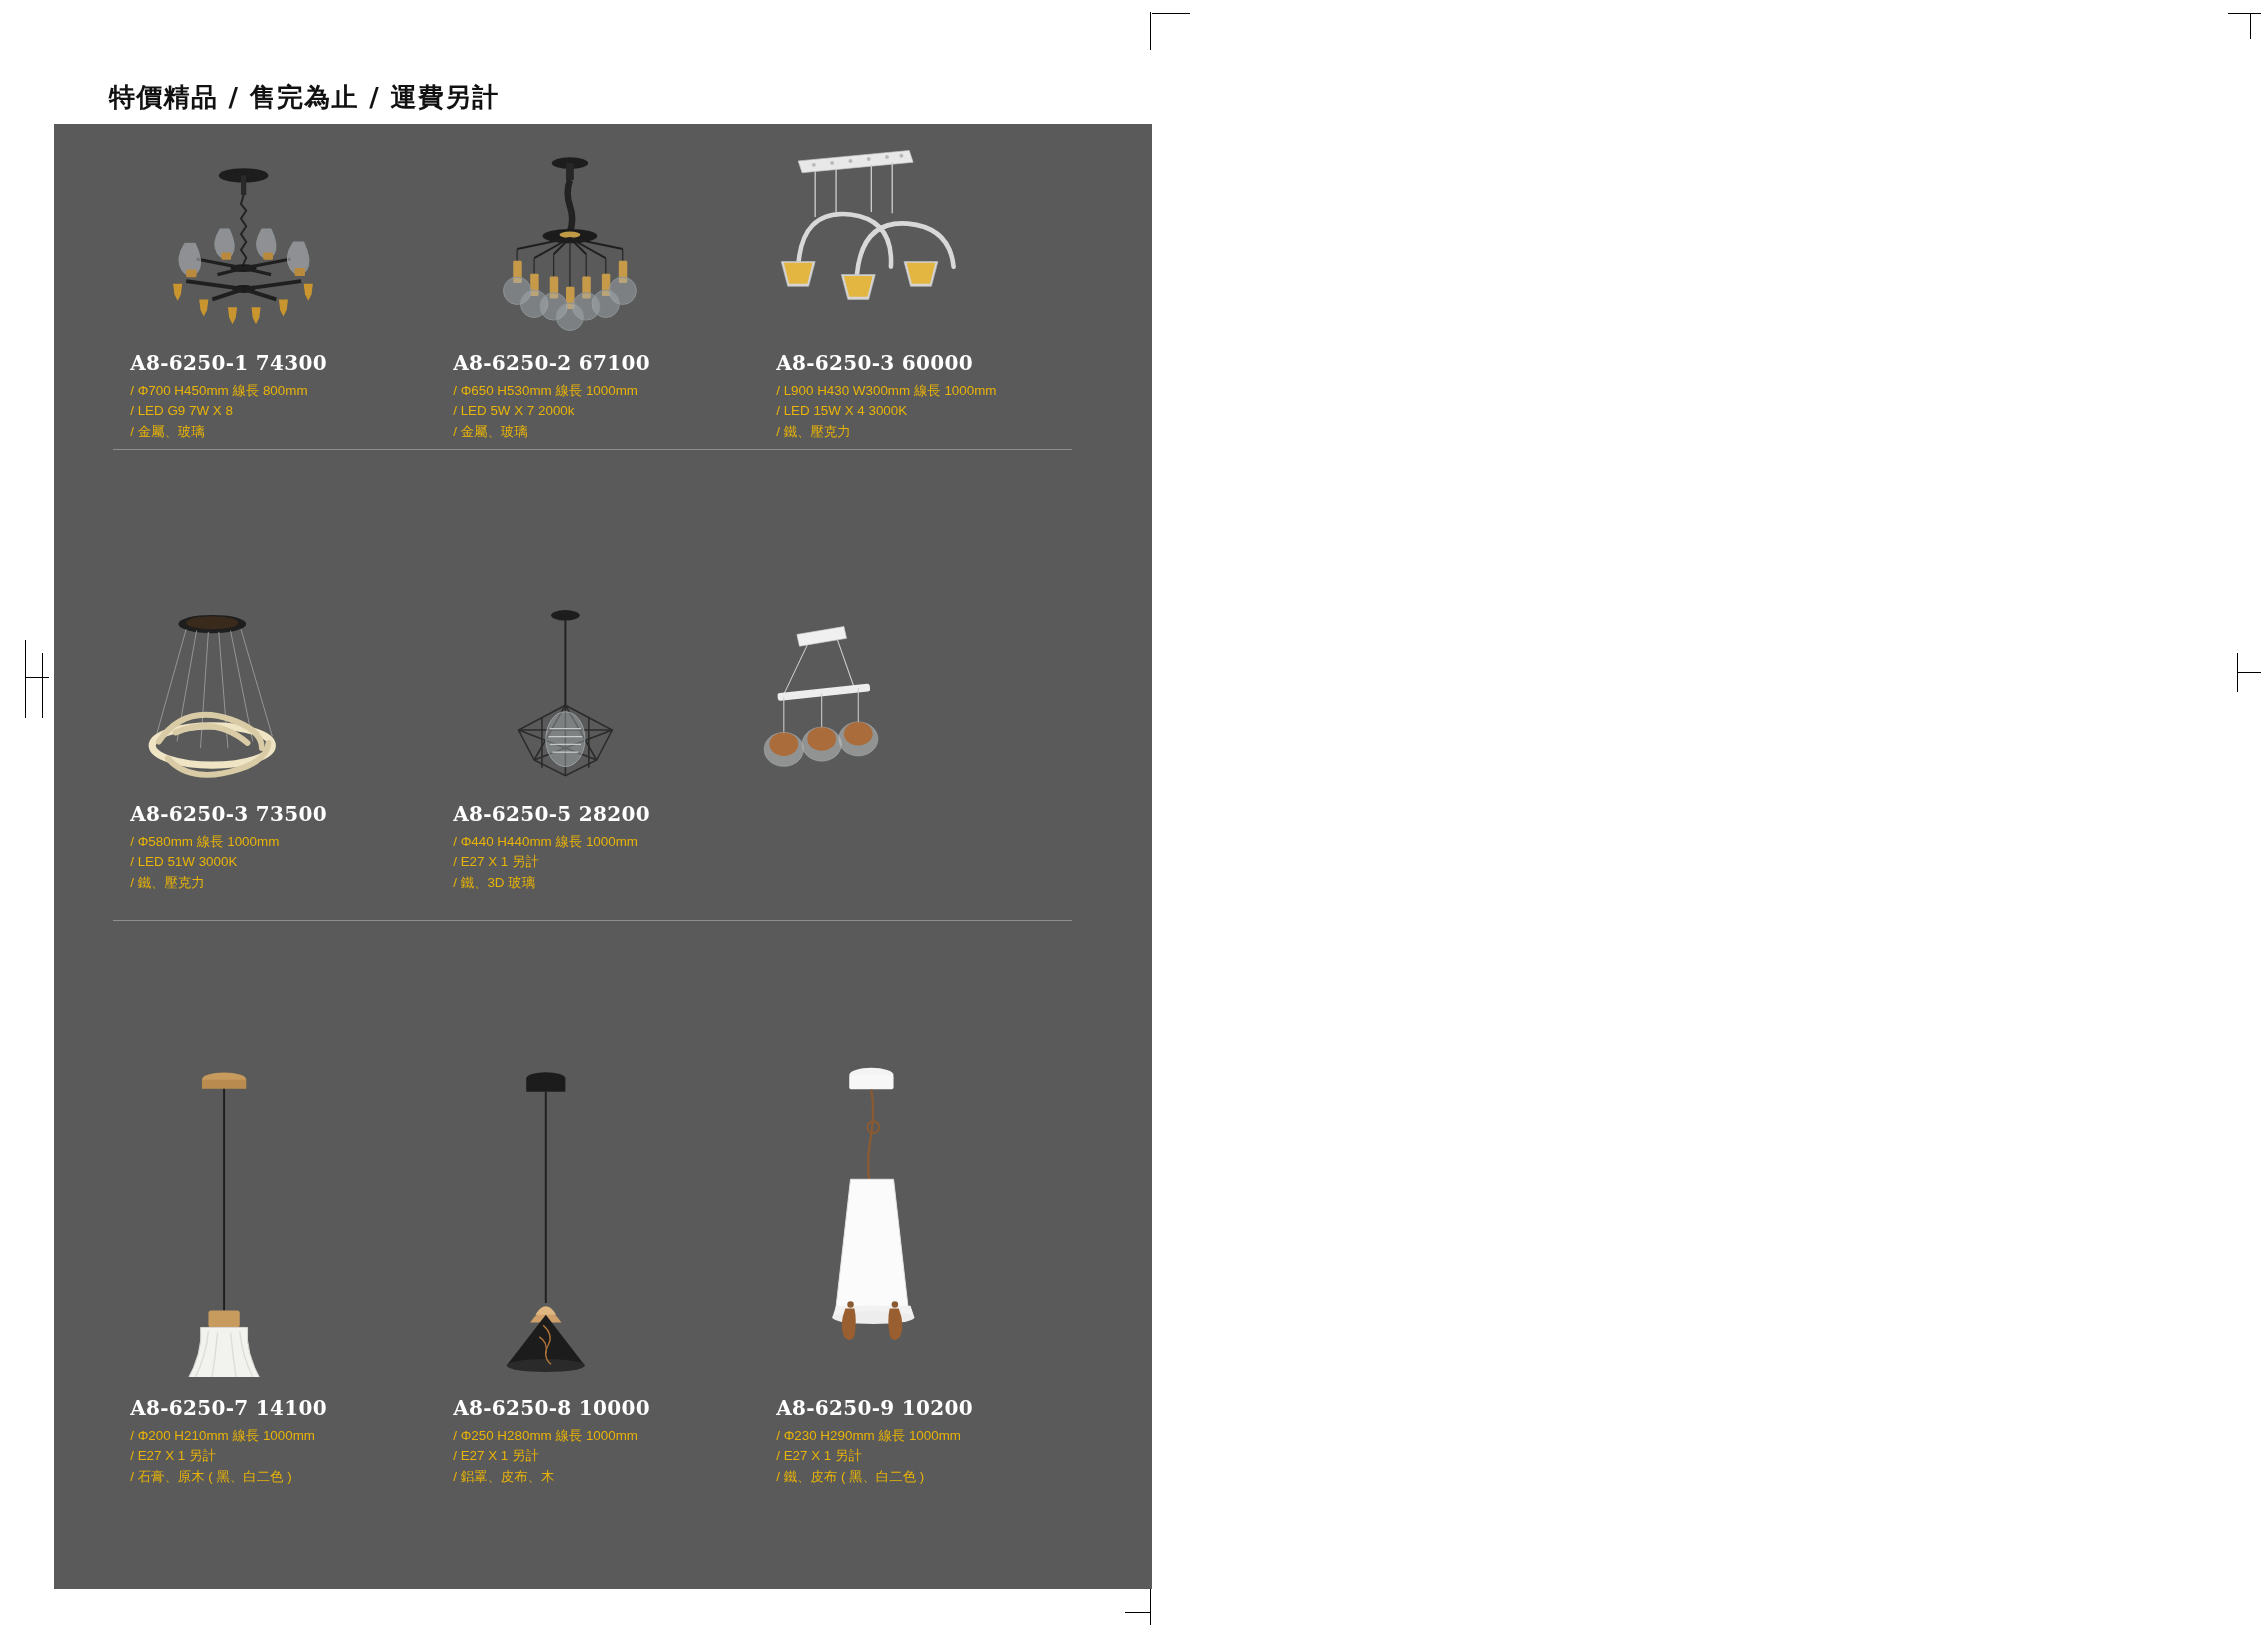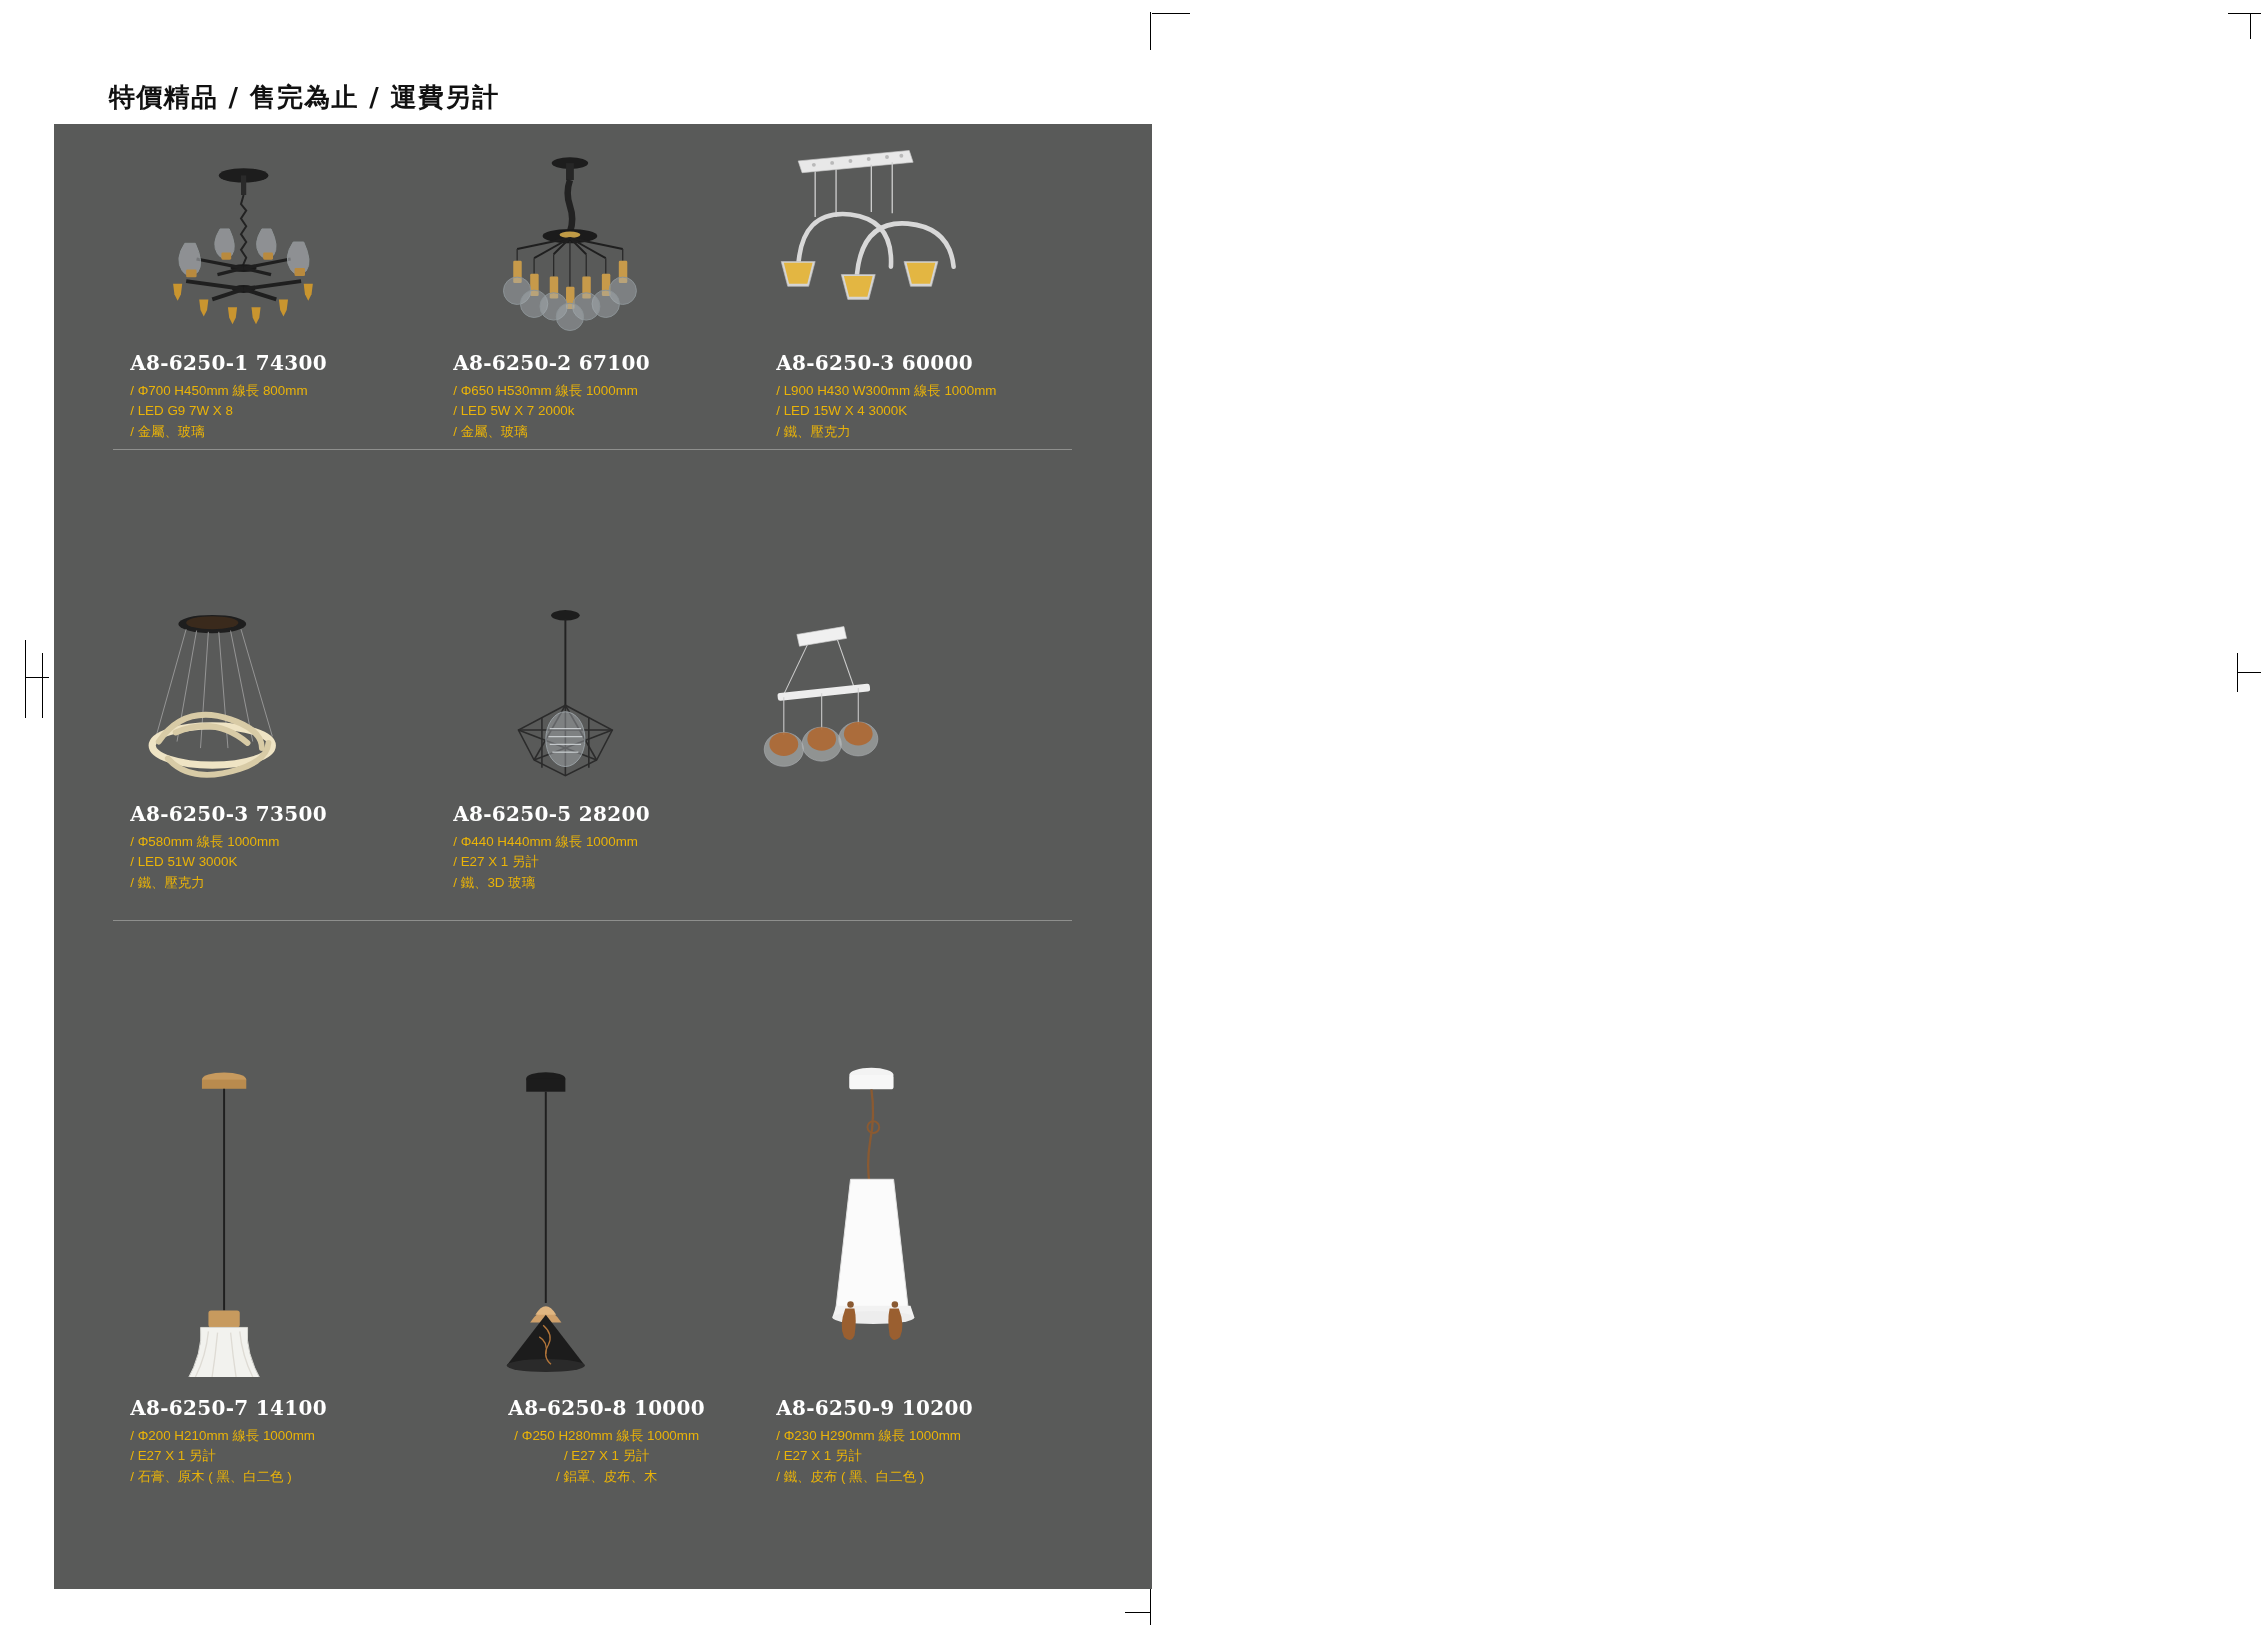--- a/index.html
+++ b/index.html
@@ -416,21 +416,21 @@
             <path d="M144 398 q24 -38 48 0 z" fill="#cfa06a"></path>
             <path d="M152 386 q16 -26 32 0 z" fill="#e0b681"></path>
             <path d="M108 464 l60 -78 l60 78 z" fill="#1c1c1c"></path>
             <ellipse cx="168" cy="464" rx="60" ry="10" fill="#2a2a2a"></ellipse>
             <g stroke="#b4763a" stroke-width="2" fill="none">
               <path d="M164 402 q16 14 8 30 q-10 18 4 30"></path>
               <path d="M158 420 q14 8 10 26"></path>
             </g>
           </svg>
         </div>
-        <div class="caption" style="top:345px;text-align:center;">
+        <div class="caption" style="top:345px;">
           <div class="title">A8-6250-8  10000</div>
           <div class="spec">/ Φ250 H280mm 線長 1000mm</div>
           <div class="spec">/ E27 X 1 另計</div>
           <div class="spec">/ 鋁罩、皮布、木</div>
         </div>
       </div>
 
       <div class="cell col-3">
         <div class="art" style="top:6.5px;">
           <svg width="320" height="313" viewBox="0 0 490 480">

